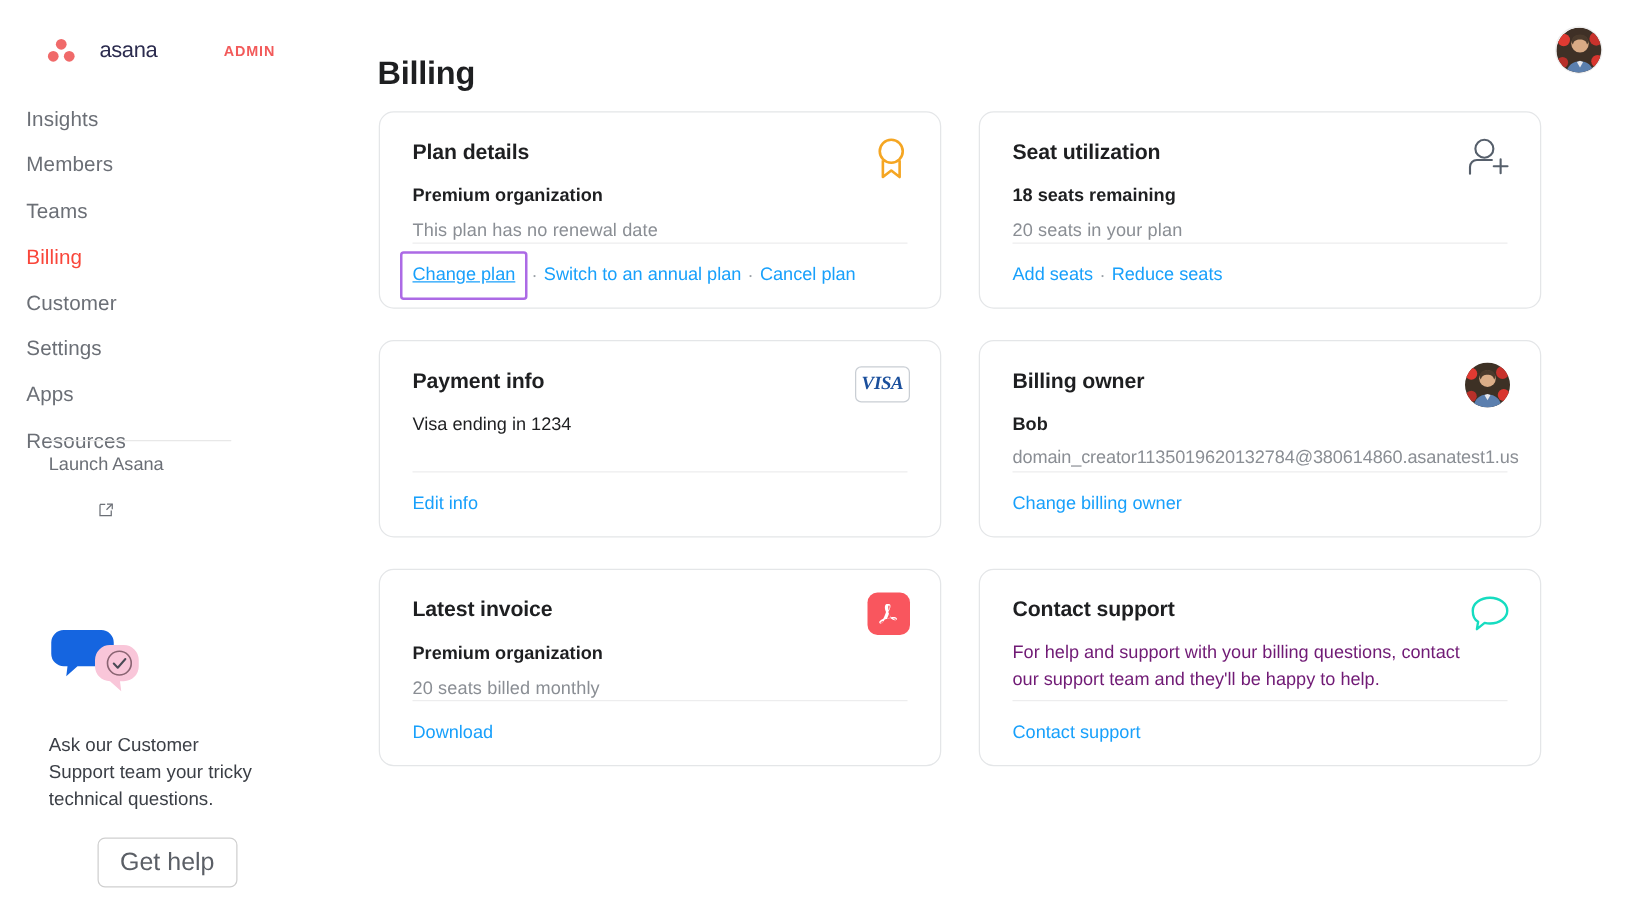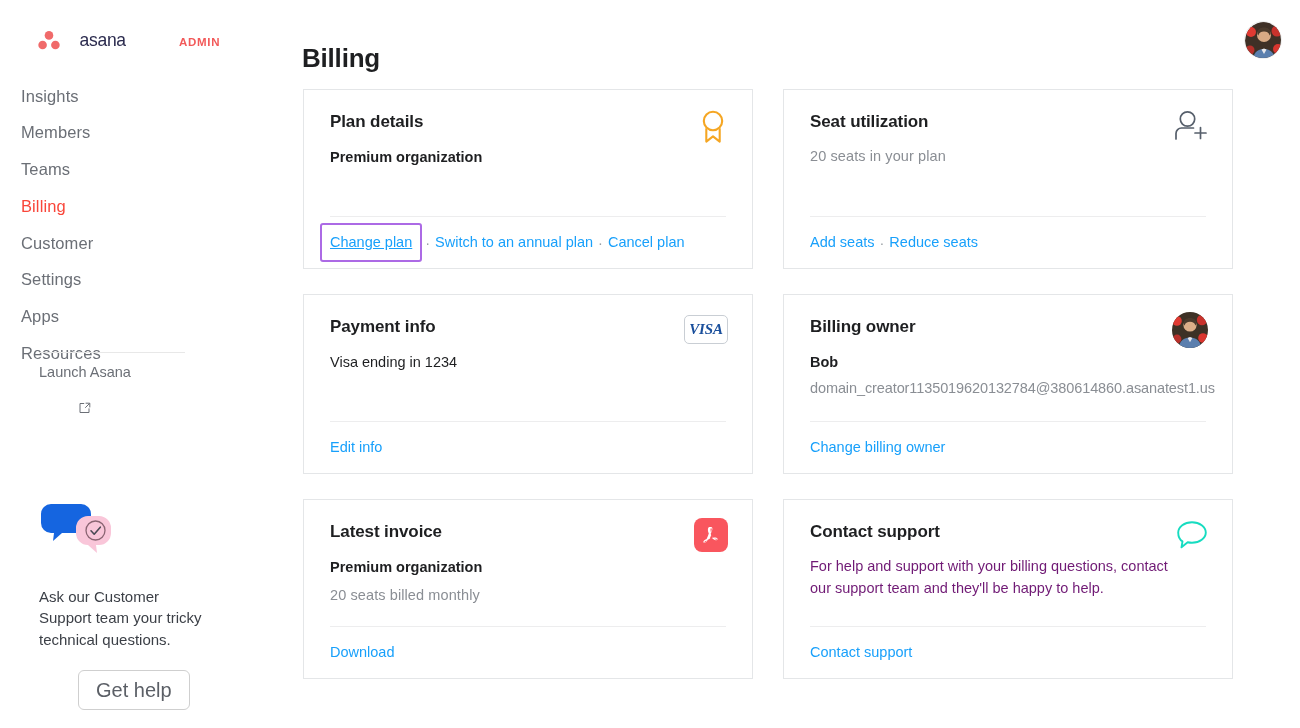--- a/index.html
+++ b/index.html
@@ -92,22 +92,22 @@
     width: 960px;
     display: grid;
     grid-template-columns: 450px 450px;
     column-gap: 30px;
     row-gap: 25px;
   }
   .card {
     position: relative;
     background: #fff;
     border: 1px solid #e4e6e8;
-    border-radius: 0;
-    height: 180px;
+    border-radius: 12px;
+    height: 158px;
     padding: 22px 26px 0 26px;
   }
   .card-title {
     font-size: 17px; font-weight: 700; color: #1e1f21;
     margin: 0 0 14px 0; letter-spacing: -.1px;
   }
   .card-line-strong {
     font-size: 14.5px; font-weight: 700; color: #1e1f21;
     margin: 16px 0 8px 0; line-height: 1.3;
   }
@@ -238,37 +238,39 @@
           <path d="M16.5 27.5L19 32l2.5-4.5-2.5-1z" fill="#e8e8ec"></path>
         </g>
       </svg>
     </div>
 
     <div class="cards">
 
       <section class="card">
         <h2 class="card-title">Plan details</h2>
         <p class="card-line-strong">Premium organization</p>
+        <p class="card-line-muted">This plan has no renewal date</p>
         <span class="card-icon">
           <svg width="30" height="34" viewBox="0 0 30 34">
             <circle cx="15" cy="11" r="9.2" fill="none" stroke="#f5a623" stroke-width="2.1"></circle>
             <path d="M8.3 18.2v13.4L15 26.4l6.7 5.2V18.2" fill="none" stroke="#f5a623" stroke-width="2.1" stroke-linejoin="round"></path>
           </svg>
         </span>
         <div class="card-footer">
           <a class="link focused">Change plan</a>
           <span class="link-sep">·</span>
           <a class="link">Switch to an annual plan</a>
           <span class="link-sep">·</span>
           <a class="link">Cancel plan</a>
         </div>
       </section>
 
       <section class="card">
         <h2 class="card-title">Seat utilization</h2>
+        <p class="card-line-strong">18 seats remaining</p>
         <p class="card-line-muted">20 seats in your plan</p>
         <span class="card-icon">
           <svg width="34" height="32" viewBox="0 0 34 32">
             <circle cx="13.5" cy="9" r="7.2" fill="none" stroke="#565f6b" stroke-width="1.7"></circle>
             <path d="M2 29v-5.5A5.5 5.5 0 0 1 7.5 18h12" fill="none" stroke="#565f6b" stroke-width="1.7" stroke-linecap="round"></path>
             <path d="M26.5 17.5v11M21 23h11" fill="none" stroke="#565f6b" stroke-width="1.7" stroke-linecap="round"></path>
           </svg>
         </span>
         <div class="card-footer">
           <a class="link">Add seats</a>

